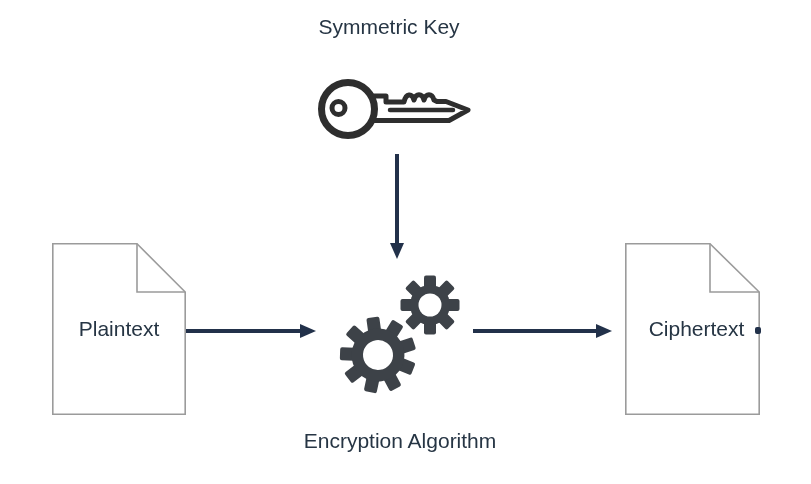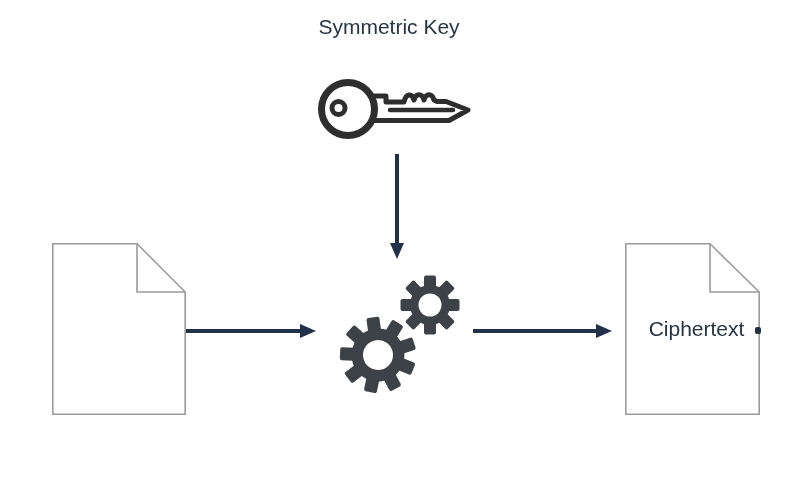--- a/index.html
+++ b/index.html
@@ -55,20 +55,21 @@
     </g>
     <polygon points="2,89 16,89 9,105" fill="#22314a"></polygon>
   </svg>
 
   <svg class="abs doc-plain-svg" width="134" height="172" viewBox="0 0 134 172">
     <g fill="#ffffff" stroke-width="1.6" stroke="#9b9b9b">
       <polygon points="0.8,0.8 85,0.8 133.2,49 133.2,171.2 0.8,171.2"></polygon>
       <polyline points="85,0.8 85,49 133.2,49" fill="none"></polyline>
     </g>
   </svg>
+  <div class="abs label doc-label doc-plain-label">Plaintext</div>
 
   <svg class="abs arrow-in-svg" width="131" height="16" viewBox="0 0 131 16">
     <g stroke="#22314a">
       <line x1="0" y1="8" x2="116" y2="8" stroke-width="4"></line>
     </g>
     <polygon points="114,1 114,15 130,8" fill="#22314a"></polygon>
   </svg>
 
   <svg class="abs gears-svg" width="130" height="132" viewBox="0 0 130 132">
     <g fill="#3d4248">
@@ -110,14 +111,15 @@
   <svg class="abs doc-cipher-svg" width="135" height="172" viewBox="0 0 135 172">
     <g fill="#ffffff" stroke-width="1.6" stroke="#9b9b9b">
       <polygon points="0.8,0.8 85,0.8 134.2,49 134.2,171.2 0.8,171.2"></polygon>
       <polyline points="85,0.8 85,49 134.2,49" fill="none"></polyline>
     </g>
   </svg>
   <div class="abs label doc-label doc-cipher-label">Ciphertext</div>
 
   <div class="abs stub"></div>
 
+  <div class="abs label algo-label">Encryption Algorithm</div>
 
 </div>
 
 </body></html>

